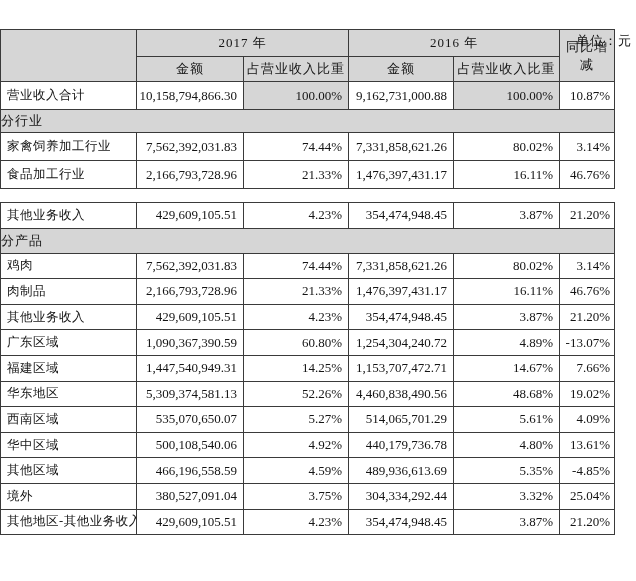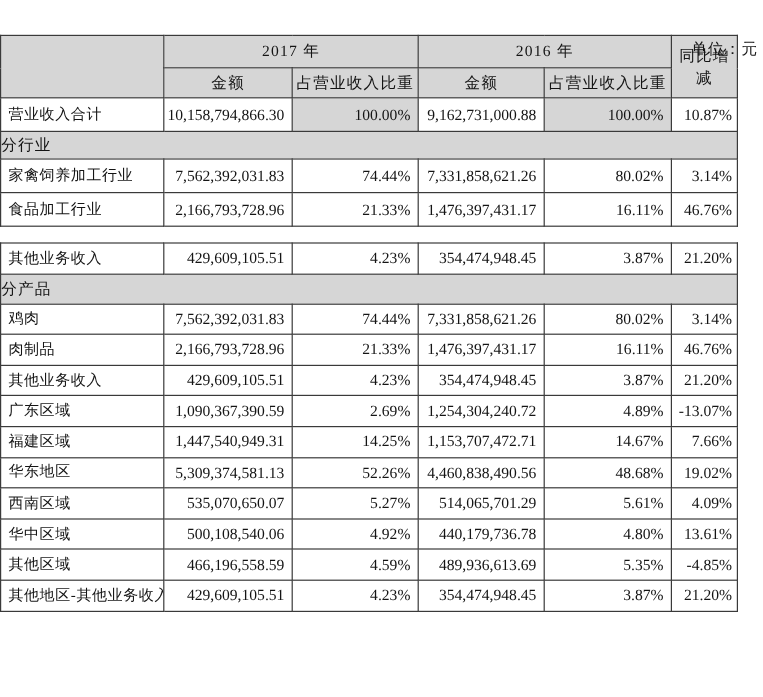--- a/index.html
+++ b/index.html
@@ -174,21 +174,21 @@
           <td class="label">其他业务收入</td>
           <td class="num">429,609,105.51</td>
           <td class="num">4.23%</td>
           <td class="num">354,474,948.45</td>
           <td class="num">3.87%</td>
           <td class="num yoy">21.20%</td>
         </tr>
         <tr>
           <td class="label">广东区域</td>
           <td class="num">1,090,367,390.59</td>
-          <td class="num">2.69%</td>
+          <td class="num">60.80%</td>
           <td class="num">1,254,304,240.72</td>
           <td class="num">4.89%</td>
           <td class="num yoy">-13.07%</td>
         </tr>
         <tr>
           <td class="label">福建区域</td>
           <td class="num">1,447,540,949.31</td>
           <td class="num">14.25%</td>
           <td class="num">1,153,707,472.71</td>
           <td class="num">14.67%</td>
@@ -220,20 +220,28 @@
         </tr>
         <tr>
           <td class="label">其他区域</td>
           <td class="num">466,196,558.59</td>
           <td class="num">4.59%</td>
           <td class="num">489,936,613.69</td>
           <td class="num">5.35%</td>
           <td class="num yoy">-4.85%</td>
         </tr>
         <tr>
+          <td class="label">境外</td>
+          <td class="num">380,527,091.04</td>
+          <td class="num">3.75%</td>
+          <td class="num">304,334,292.44</td>
+          <td class="num">3.32%</td>
+          <td class="num yoy">25.04%</td>
+        </tr>
+        <tr>
           <td class="label">其他地区-其他业务收入</td>
           <td class="num">429,609,105.51</td>
           <td class="num">4.23%</td>
           <td class="num">354,474,948.45</td>
           <td class="num">3.87%</td>
           <td class="num yoy">21.20%</td>
         </tr>
       </tbody>
   </table>
 

